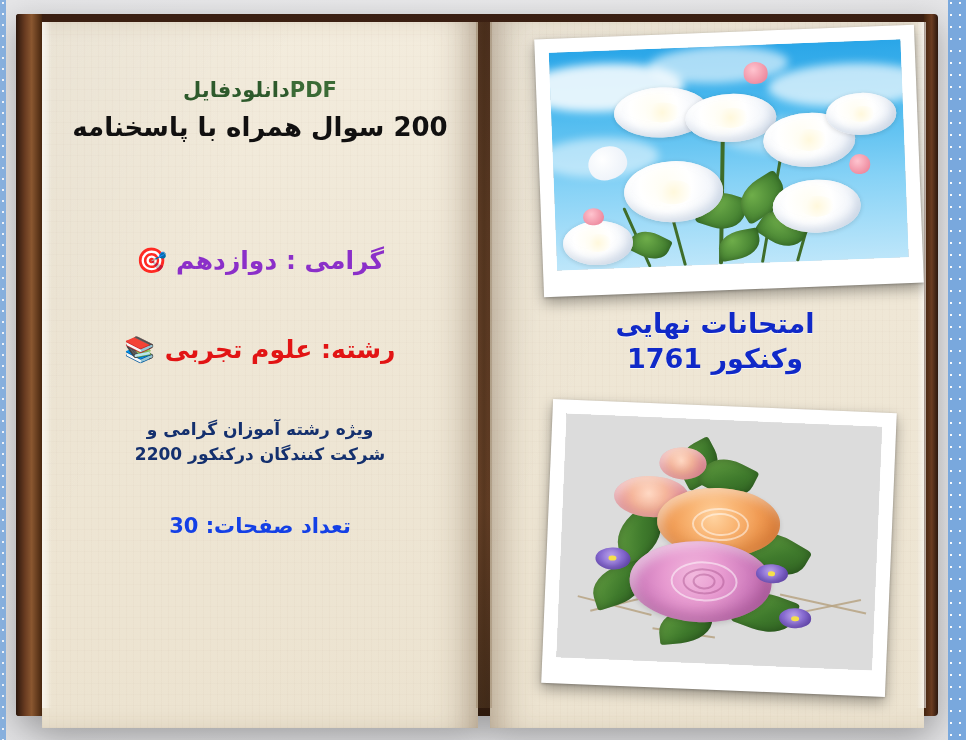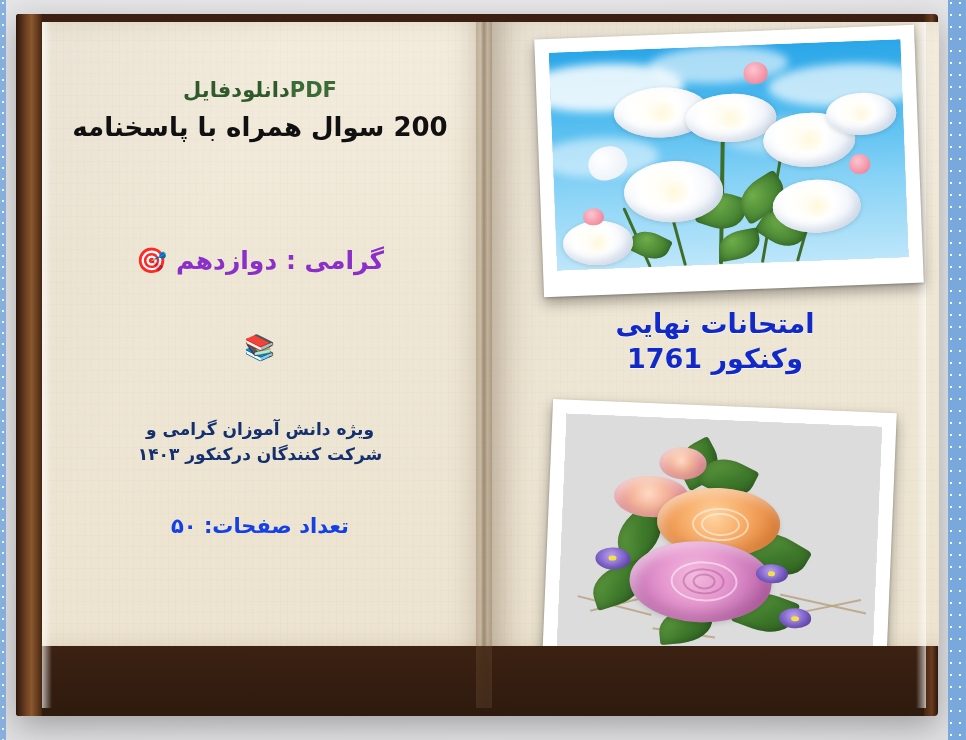--- a/index.html
+++ b/index.html
@@ -51,26 +51,25 @@
     border-radius:3px 0 0 3px;
   }
   .cover-right-spine{
     position:absolute;right:0;top:0;width:14px;height:100%;
     background:linear-gradient(270deg,#2b170d 0%,#6a3c21 45%,#42240f 100%);
     border-radius:0 4px 4px 0;
   }
 
   
   .page{
-    position:absolute;top:8px;height:624px;
+    position:absolute;top:8px;height:706px;
     background:
       linear-gradient(115deg, rgba(0,0,0,.035) 0%, rgba(255,255,255,0) 35%),
       linear-gradient(180deg,#f3ecdd 0%,#efe7d6 40%,#ece3d0 100%);
     overflow:hidden;
-    padding-left:15px;
   }
   .page::after{ 
     content:"";position:absolute;inset:0;pointer-events:none;
     background-image:
       repeating-linear-gradient(90deg, rgba(150,125,95,.045) 0 1px, transparent 1px 7px),
       repeating-linear-gradient(0deg, rgba(150,125,95,.030) 0 1px, transparent 1px 11px);
     opacity:.8;
   }
   .page-left{left:26px;width:436px;
     box-shadow:inset -26px 0 34px -18px rgba(90,65,40,.45);
@@ -224,29 +223,30 @@
         </div>
 
         <div class="hl2">200 سوال همراه با پاسخنامه</div>
 
         <div class="row-grade">
           <span>گرامی : دوازدهم</span>
           <span class="emoji">🎯</span>
         </div>
 
         <div class="row-major">
+          <span>رشته: علوم تجربی</span>
           <span class="emoji">📚</span>
         </div>
 
         <div class="para">
-          <div>ویژه  دانش آموزان گرامی و</div>
-          <div>شرکت کنندگان درکنکور ۱۴۰۳</div>
-        </div>
-
-        <div class="pages-count">تعداد صفحات: ۵۰</div>
+          <div>ویژه  رشته آموزان گرامی و</div>
+          <div>شرکت کنندگان درکنکور 2200</div>
+        </div>
+
+        <div class="pages-count">تعداد صفحات: 30</div>
       </div>
     </div>
 
     <div class="page-edge-glow" style="left:26px;"></div>
     <div class="gutter"></div>
 
     <div class="page page-right">
       <div class="right-content">
 
         <div class="frame frame-top">

